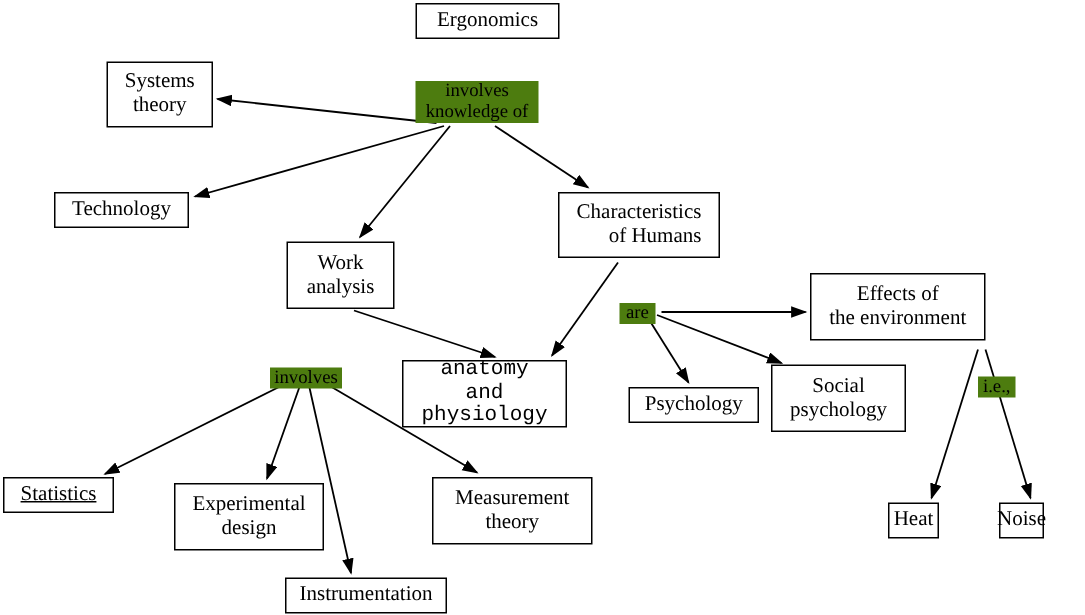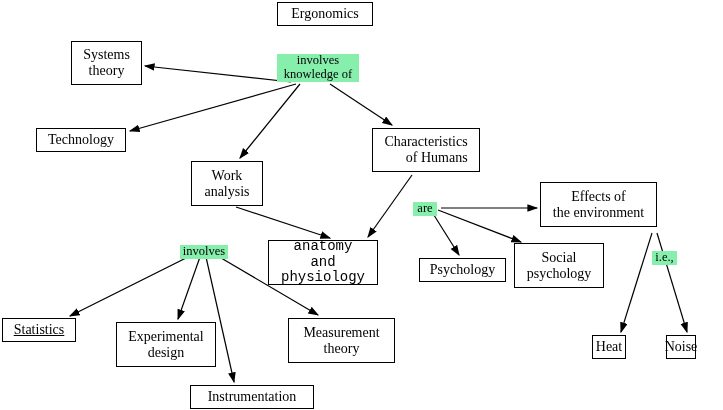--- a/index.html
+++ b/index.html
@@ -33,21 +33,21 @@
     text-align: center;
     display: flex;
     align-items: center;
     justify-content: center;
     box-sizing: border-box;
     padding: 1px 4px;
     white-space: pre-line;
   }
   .edge-label {
     position: absolute;
-    background: #86efac;
+    background: #4d7c0f;
     color: #000000;
     font-size: 12.5px;
     line-height: 1.1;
     text-align: center;
     white-space: pre-line;
     padding: 0 1px;
     box-sizing: border-box;
   }
 </style>
 </head>
@@ -92,21 +92,21 @@
       <div class="node" style="left: 268px; top: 240px; width: 110px; height: 45px; font-family: Liberation Mono, monospace;">anatomy
 and physiology</div>
       <div class="node" style="left: 419px; top: 258px; width: 87px; height: 24px;">Psychology</div>
       <div class="node" style="left: 514px; top: 243px; width: 90px; height: 45px;">Social
 psychology</div>
       <div class="node" style="left: 2px; top: 318px; width: 74px; height: 24px; text-decoration: underline;">Statistics</div>
       <div class="node" style="left: 116px; top: 322px; width: 100px; height: 45px;">Experimental
 design</div>
       <div class="node" style="left: 288px; top: 318px; width: 107px; height: 45px;">Measurement
 theory</div>
-      <div class="node" style="left: 190px; top: 385px; width: 124px; height: 24px;">Instrumentation</div>
+      <div class="node" style="left: 190px; top: 385px; width: 108px; height: 24px;">Instrumentation</div>
       <div class="node" style="left: 592px; top: 335px; width: 34px; height: 24px;">Heat</div>
       <div class="node" style="left: 666px; top: 335px; width: 30px; height: 24px;">Noise</div>
     </div>
   <div id="label-layer">
       <div class="edge-label" style="left: 277px; top: 54px; width: 82px;">involves
 knowledge of</div>
       <div class="edge-label" style="left: 180px; top: 245px; width: 48px;">involves</div>
       <div class="edge-label" style="left: 413px; top: 202px; width: 24px;">are</div>
       <div class="edge-label" style="left: 652px; top: 251px; width: 25px;">i.e.,</div>
     </div>

